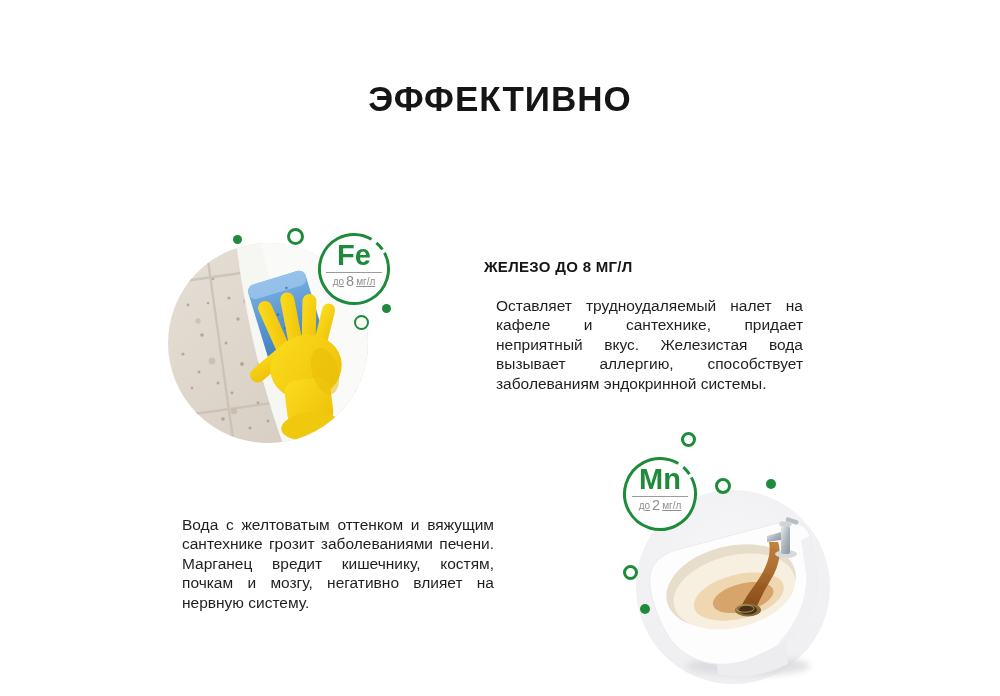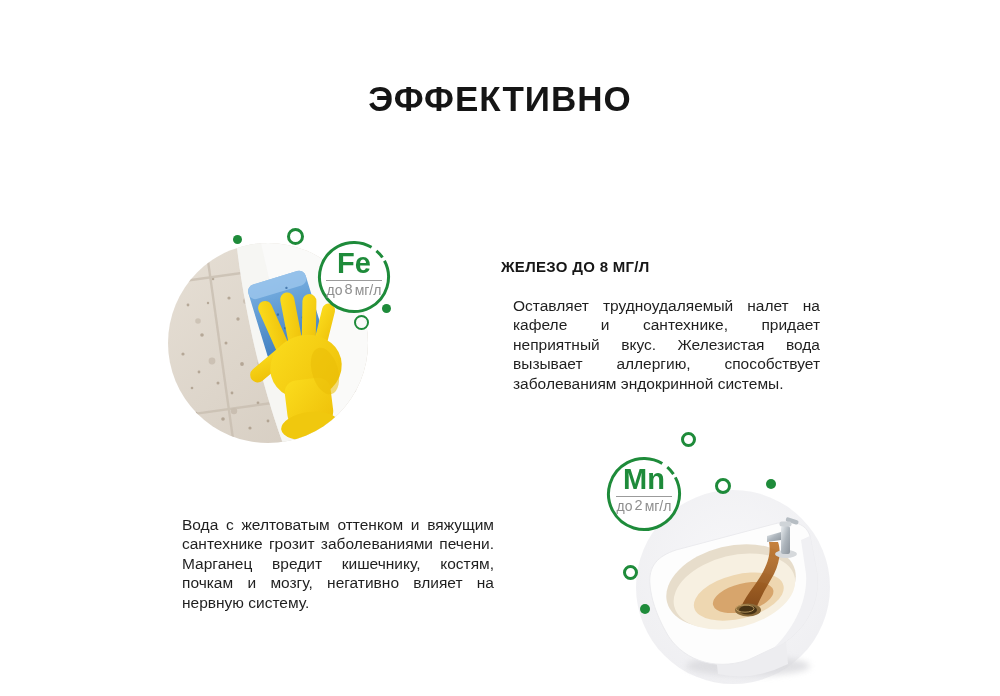--- a/index.html
+++ b/index.html
@@ -14,36 +14,36 @@
   }
   
   .text-block{position:absolute;}
   .text-block h2{
     font-size:15px;font-weight:bold;letter-spacing:.3px;line-height:16px;
     margin:0 0 21px 0;color:#161616;
   }
   .text-block p{
     font-size:15.5px;line-height:19.4px;margin:12px;text-align:justify;color:#1f1f1f;
   }
-  .iron-text{left:501px;top:259px;width:331px;}
+  .iron-text{left:484px;top:259px;width:331px;}
   .mn-text{left:170px;top:503px;width:336px;}
   
   .badge{position:absolute;z-index:5;}
   .badge svg{position:absolute;left:0;top:0;}
   .badge .badge-content{
     position:absolute;left:0;top:0;width:100%;height:100%;
     display:flex;flex-direction:column;align-items:center;padding-top:11px;box-sizing:border-box;
   }
   .badge-symbol{font-size:29px;line-height:25px;font-weight:bold;color:#1e8b3a;}
   .badge-rule{width:56px;border-top:1.6px solid #9b9b9b;margin:4px 0 2px 0;height:0;}
   .badge-limit{display:flex;align-items:flex-end;color:#8f8f8f;line-height:12px;}
-  .badge-limit .sm{font-size:14px;line-height:10px;padding-bottom:1px;}
+  .badge-limit .sm{font-size:10px;line-height:10px;padding-bottom:1px;text-decoration:underline;}
   .badge-limit .num{font-size:14.5px;line-height:13px;margin:0 2px;}
-  .fe-badge{left:317px;top:240px;width:74px;height:74px;}
-  .mn-badge{left:606px;top:456px;width:76px;height:76px;}
+  .fe-badge{left:317px;top:232px;width:74px;height:74px;}
+  .mn-badge{left:622px;top:456px;width:76px;height:76px;}
   
   .gdot{position:absolute;border-radius:50%;background:#1e8b3a;z-index:4;}
   .gring{position:absolute;border-radius:50%;border:3px solid #1e8b3a;background:transparent;box-sizing:border-box;z-index:4;}
   
   .photo{position:absolute;z-index:1;}
   .tiles-photo{left:168px;top:243px;width:200px;height:200px;}
   .sink-photo{left:636px;top:490px;width:194px;height:194px;}
 </style>
 </head>
 <body>

